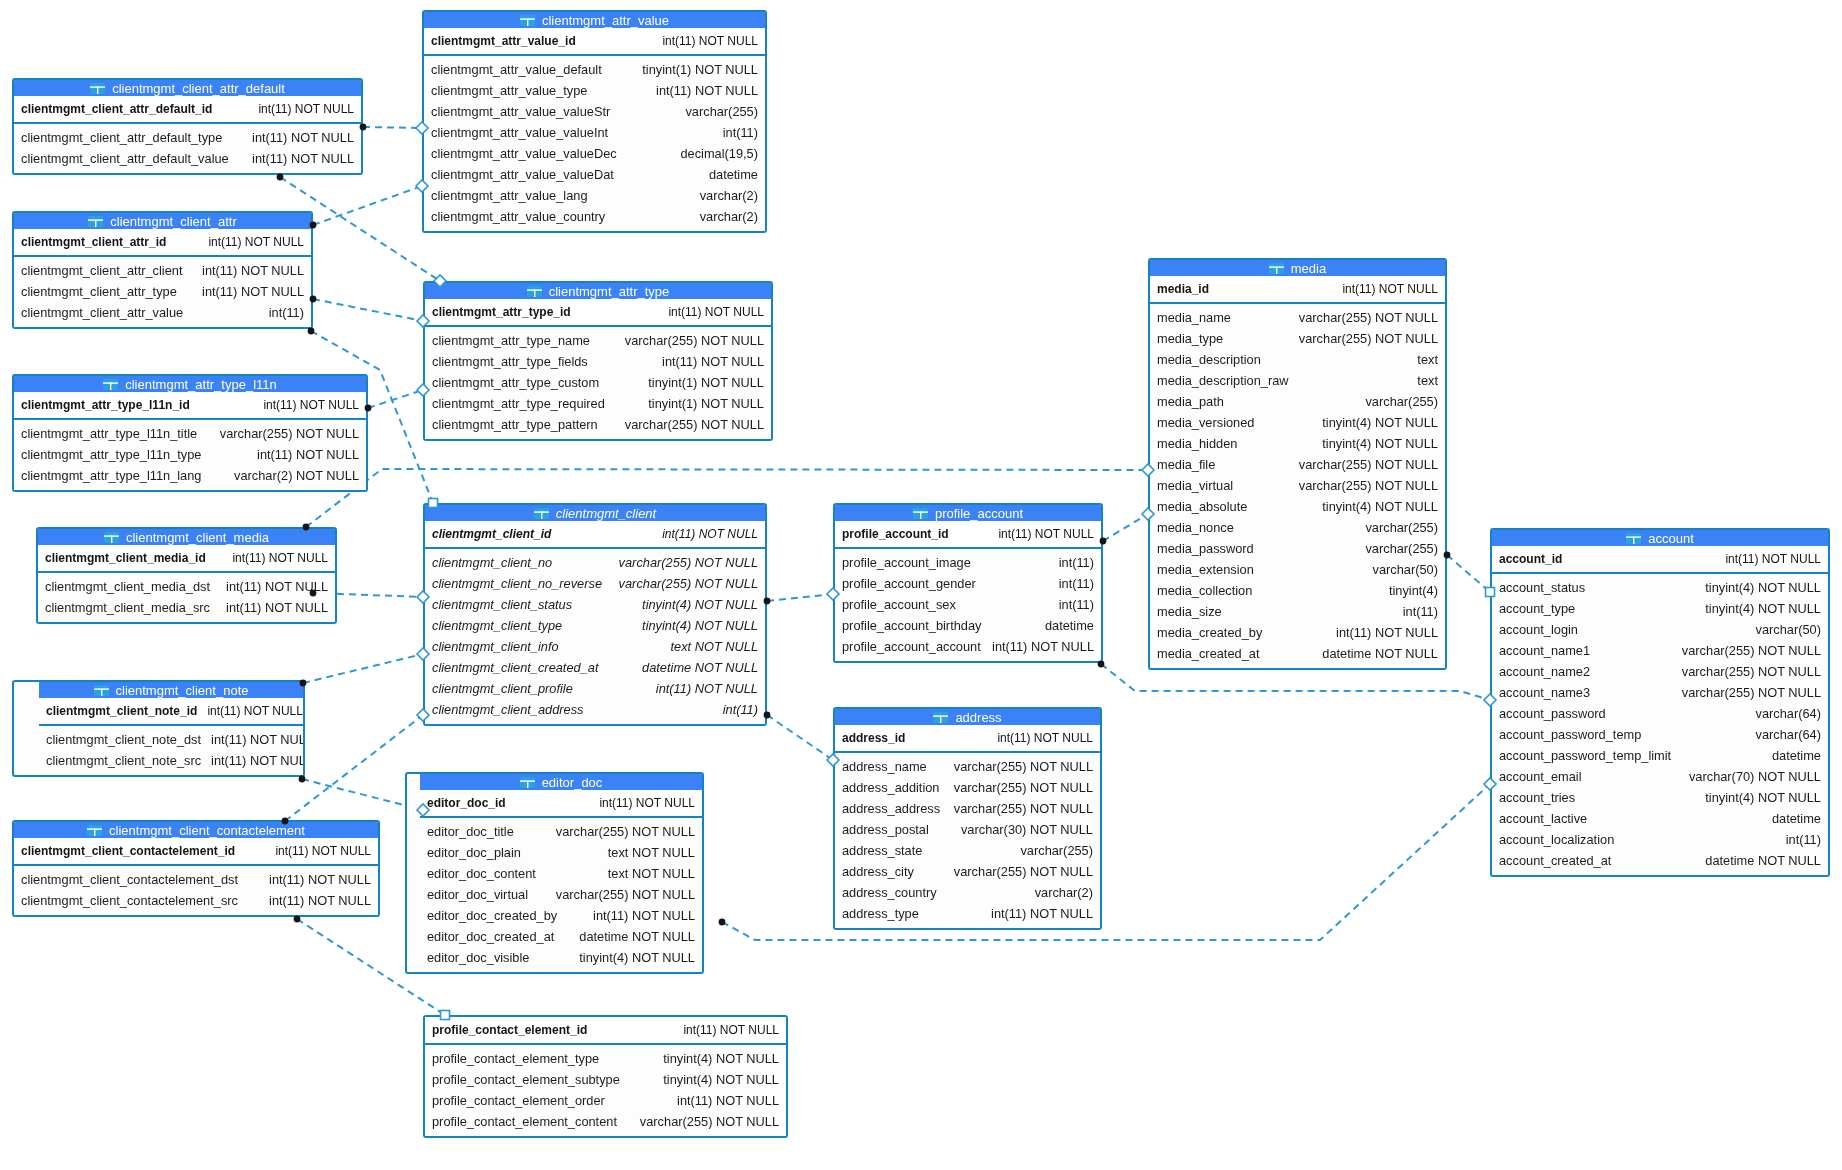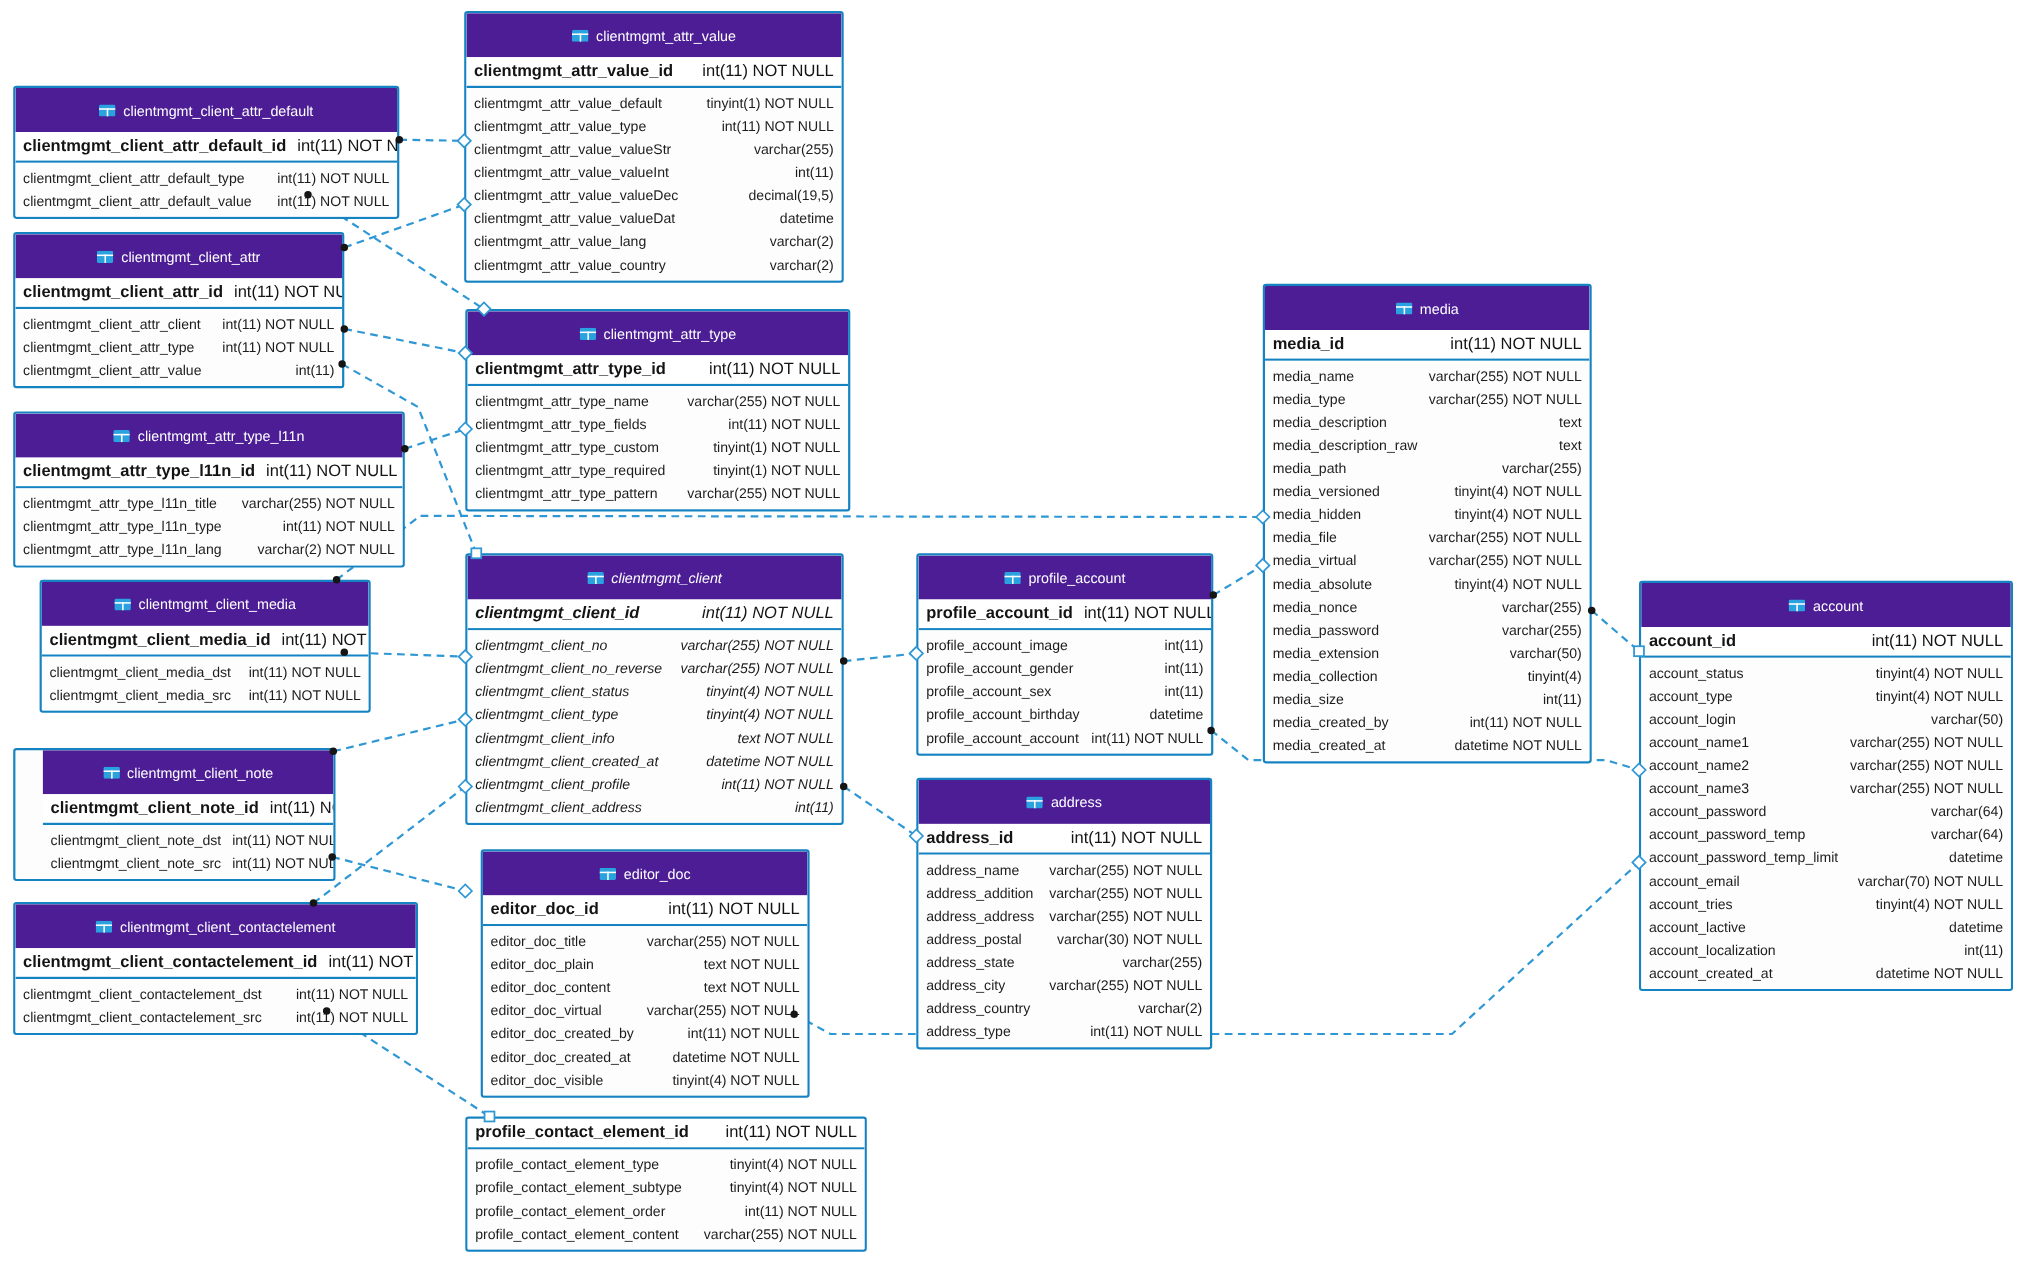--- a/index.html
+++ b/index.html
@@ -17,35 +17,35 @@
 
   .table-card{
     position:absolute;
     border:2px solid #1583c2;
     border-radius:3px;
     background:#fdfdfd;
     box-sizing:border-box;
     overflow:hidden;
   }
   .table-header{
-    background:#4c1d95;
+    background:#3b82f6;
     color:#ffffff;
-    height:40px;
+    height:16px;
     display:flex;align-items:center;justify-content:center;gap:7px;
     font-size:13px;
     padding:0 8px;
     white-space:nowrap;
   }
   .table-icon{display:inline-flex;align-items:center;}
   .pk-row{
     display:flex;justify-content:space-between;gap:10px;
     padding:0 7px;height:26px;line-height:26px;
     border-bottom:2px solid #1583c2;
     background:#ffffff;
-    font-size:15px;color:#141414;
+    font-size:12px;color:#141414;
     white-space:nowrap;
   }
   .pk-row .col-name{font-weight:bold;}
   .rows{padding:3px 0 4px;background:#fdfdfd;}
   .col-row{
     display:flex;justify-content:space-between;gap:10px;
     padding:0 7px;height:21px;line-height:21px;
     font-size:12.8px;color:#1c1c1c;
     white-space:nowrap;
   }
@@ -376,21 +376,21 @@
           <div class="col-row">
             <span class="col-name">clientmgmt_client_profile</span>
             <span class="col-type">int(11) NOT NULL</span>
           </div>
           <div class="col-row">
             <span class="col-name">clientmgmt_client_address</span>
             <span class="col-type">int(11)</span>
           </div>
         </div>
       </div>
-      <div class="table-card" style="left: 437px; top: 772px; width: 299px;">
+      <div class="table-card" style="left: 405px; top: 772px; width: 299px; padding-left: 13px;">
         <div class="table-header">
           <span class="table-icon">
             <svg width="15" height="11" viewBox="0 0 15 11">
               <rect x="0" y="0" width="15" height="11" rx="1.5" fill="#29a2df"></rect>
               <rect x="0" y="3.4" width="15" height="1.4" fill="#ffffff"></rect>
               <rect x="7" y="3.4" width="1.4" height="7.6" fill="#ffffff"></rect>
             </svg>
           </span>
           <span>editor_doc</span>
         </div>

